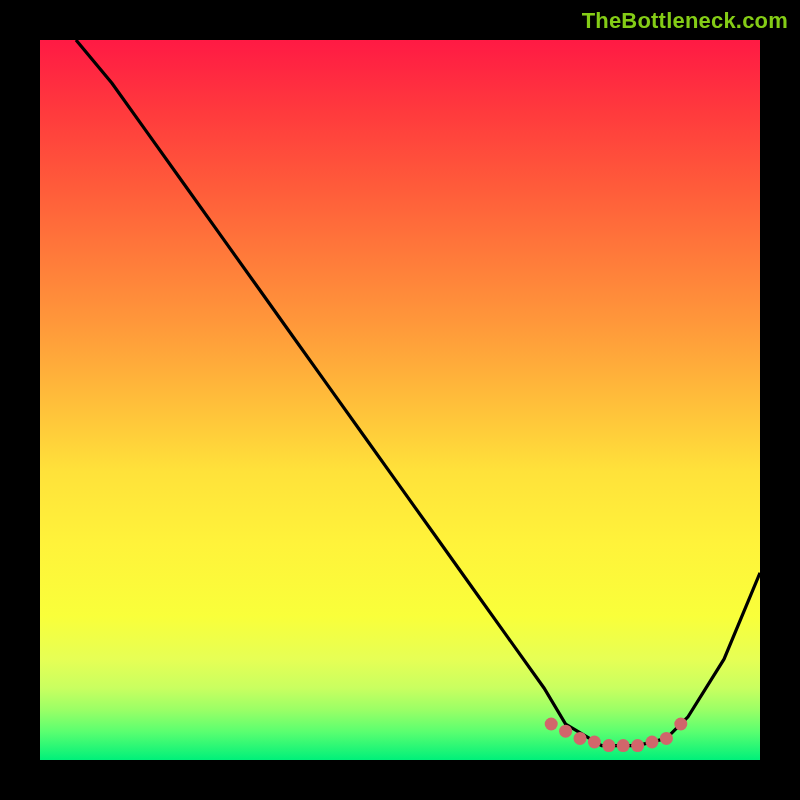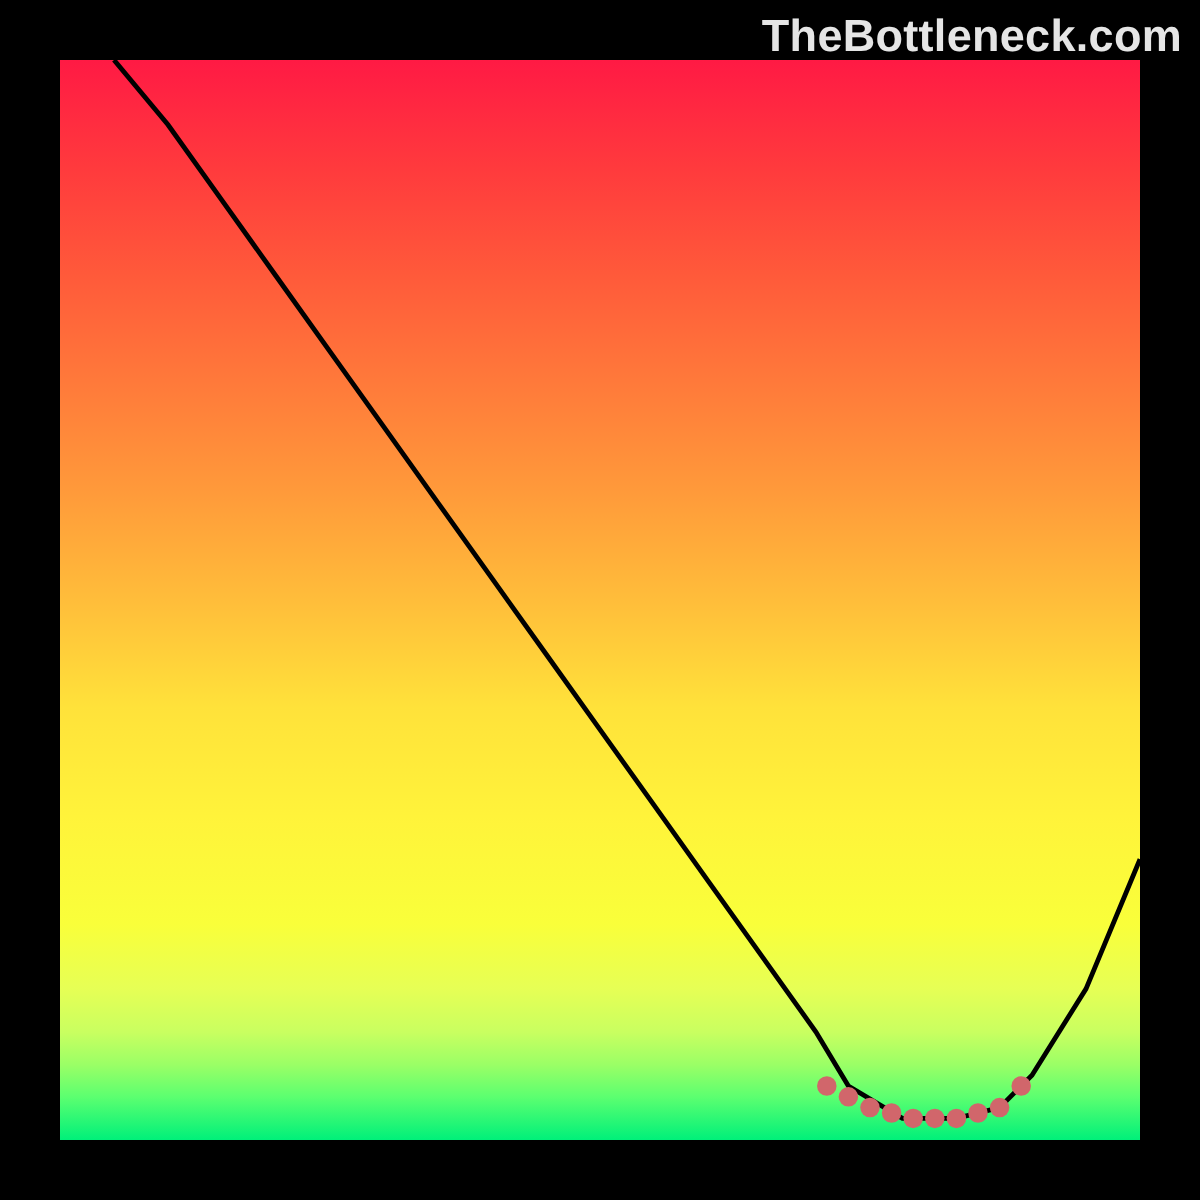--- a/index.html
+++ b/index.html
@@ -40,22 +40,22 @@
       #c9ff60 90%,
       #9bff66 93%,
       #5cff70 96%,
       #00f07a 100%
     );
   }
   .watermark {
     position: absolute;
     top: 8px;
     right: 12px;
-    color: #e5e5e5;
-    font-size: 30px;
+    color: #84cc16;
+    font-size: 22px;
     font-weight: 600;
     letter-spacing: 0.2px;
     user-select: none;
   }
   svg.curve {
     position: absolute;
     left: 0;
     top: 0;
     width: 720px;
     height: 720px;

